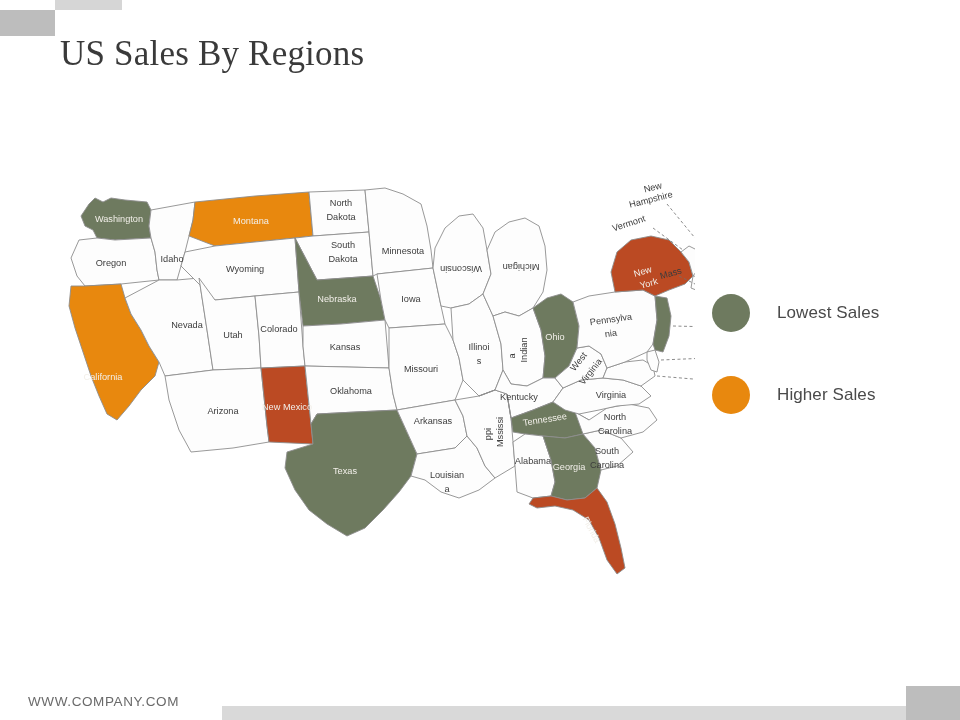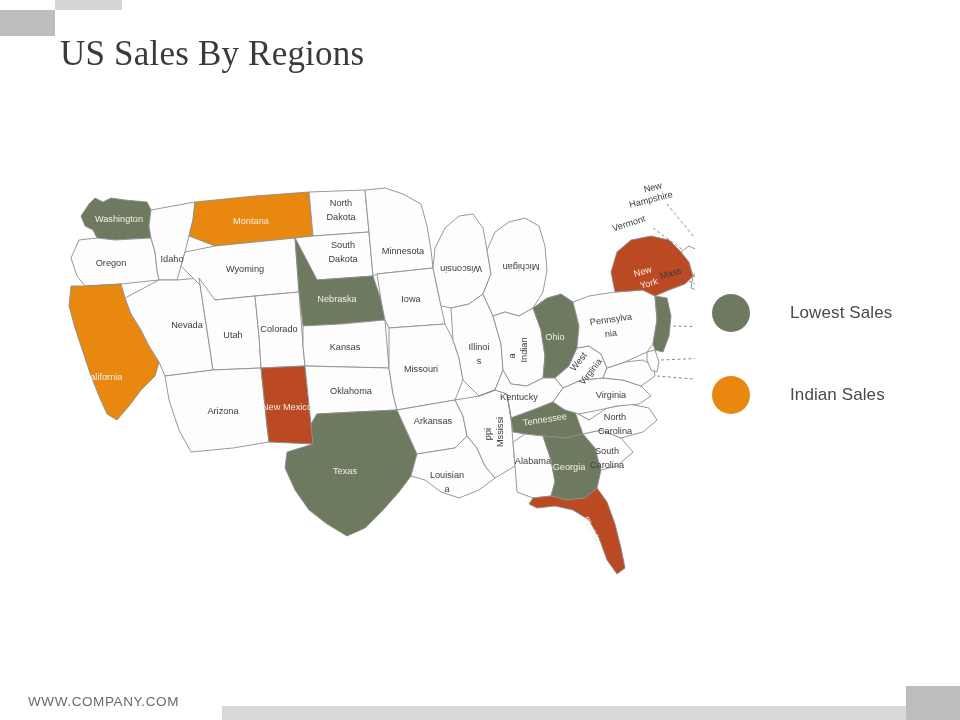--- a/index.html
+++ b/index.html
@@ -71,21 +71,21 @@
     display: flex;
     align-items: center;
     height: 82px;
   }
   .legend-swatch {
     width: 38px; height: 38px;
     border-radius: 50%;
     flex: 0 0 auto;
   }
   .legend-label {
-    margin-left: 40px;
+    margin-left: 27px;
     font-size: 17px;
     color: #4a4a4a;
     letter-spacing: 0.1px;
     white-space: nowrap;
   }
 
   
   #footer-url {
     position: absolute;
     left: 28px; top: 694px;
@@ -248,19 +248,19 @@
 </svg>
 </div>
 
 <div id="legend">
   <div class="legend-row">
     <span class="legend-swatch" style="background:#6E7A5F"></span>
     <span class="legend-label">Lowest Sales</span>
   </div>
   <div class="legend-row">
     <span class="legend-swatch" style="background:#E8880E"></span>
-    <span class="legend-label">Indian Sales</span>
+    <span class="legend-label">Higher Sales</span>
   </div>
 </div>
 
 <div id="footer-url">WWW.COMPANY.COM</div>
 <div id="footer-bar"></div>
 <div id="footer-block"></div>
 
 </body></html>

